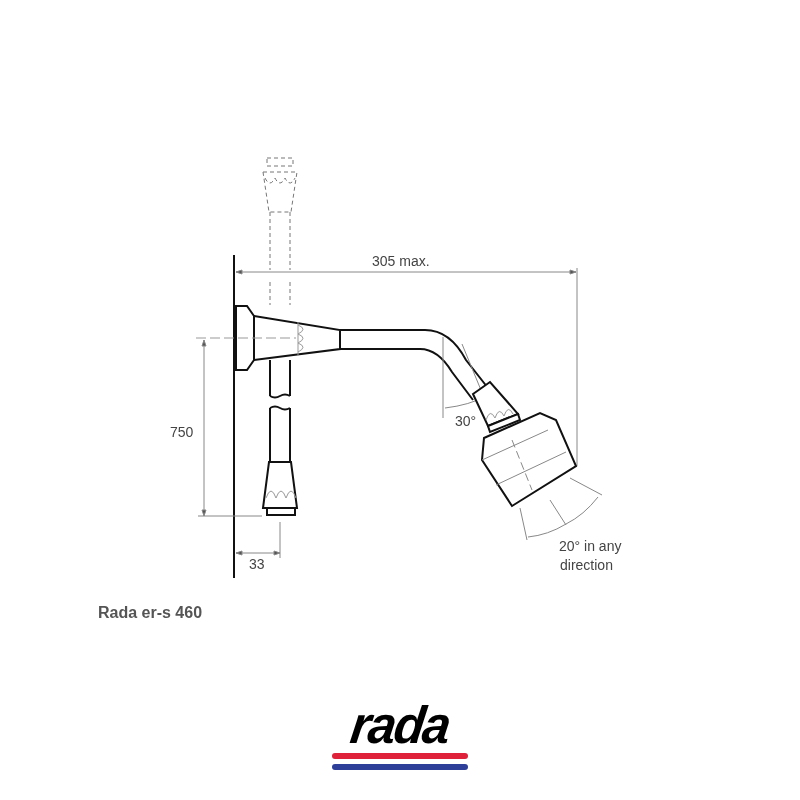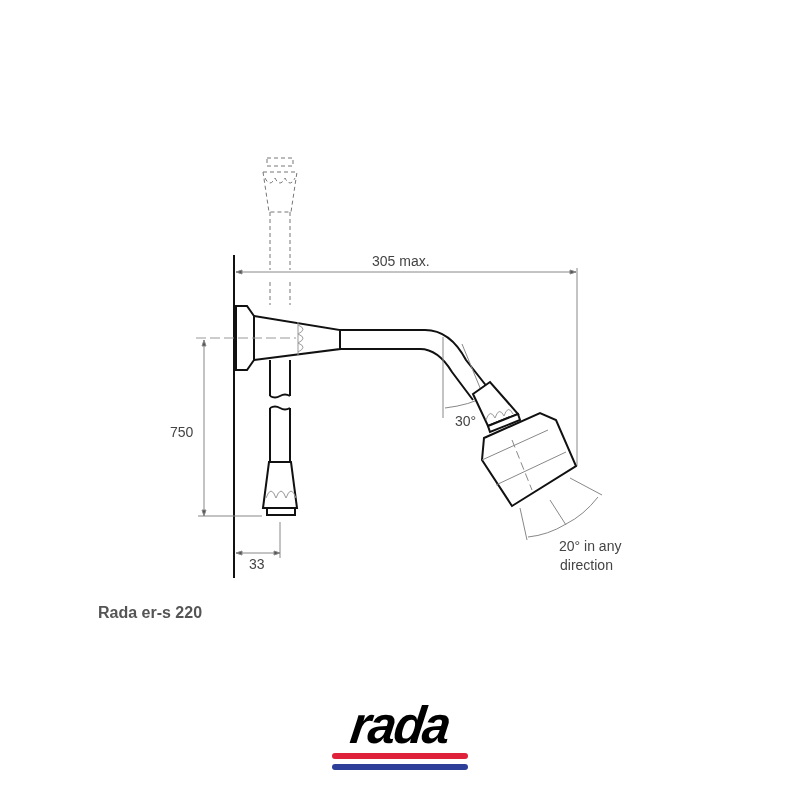--- a/index.html
+++ b/index.html
@@ -116,19 +116,19 @@
     <line x1="520" y1="508" x2="527" y2="540"></line>
     <line x1="550" y1="500" x2="566" y2="525"></line>
     <line x1="570" y1="478" x2="602" y2="495"></line>
     <path d="M528 537 Q548 535 566 524"></path>
     <path d="M566 524 Q584 515 598 497"></path>
   </g>
   <text class="dim-text" x="559" y="551">20° in any</text>
   <text class="dim-text" x="560" y="570">direction</text>
 </svg>
 
-<div class="title">Rada er-s 220</div>
+<div class="title">Rada er-s 460</div>
 
 <div class="logo">
   <div class="logo-word">rada</div>
   <div class="logo-red" style="background: rgb(224, 33, 58);"></div>
   <div class="logo-blue" style="background: rgb(46, 63, 154);"></div>
 </div>
 
 </body></html>

